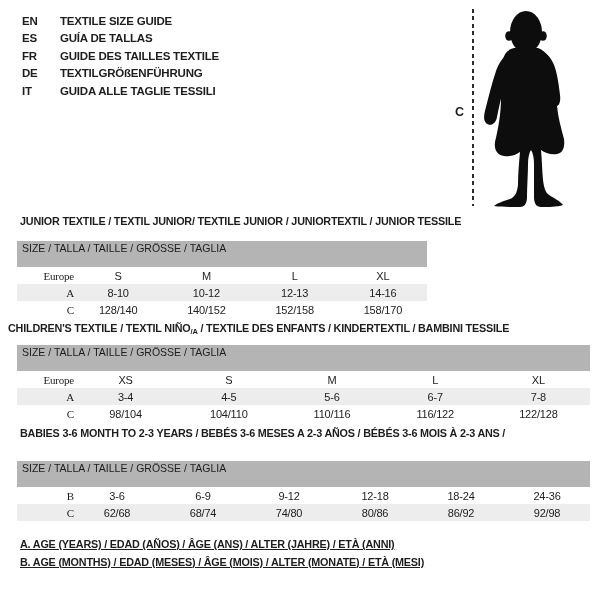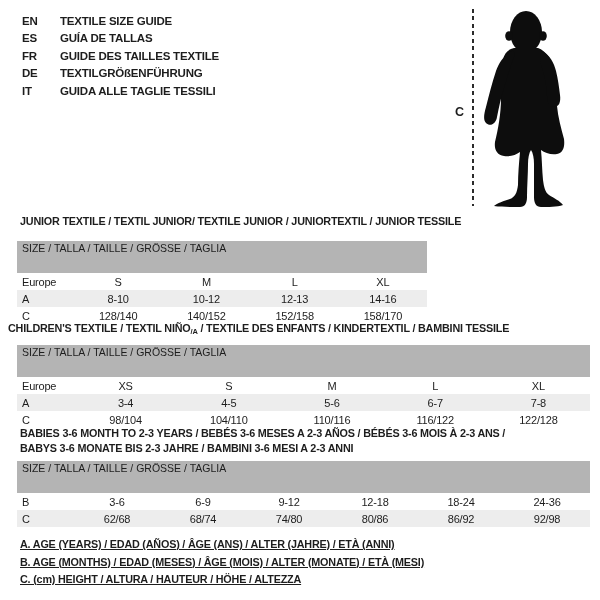--- a/index.html
+++ b/index.html
@@ -24,28 +24,28 @@
   #junior-title{left:20px;top:215px;}
   #children-title{left:8px;top:322px;}
   #babies-title{left:20px;top:426px;line-height:15px;white-space:normal;width:560px;}
   .sub{font-size:7.5px;vertical-align:-2px;}
   
   .size-table{position:absolute;}
   #junior-table{left:17px;top:241px;width:410px;}
   #children-table{left:17px;top:345px;width:573px;}
   #babies-table{left:17px;top:461px;width:573px;}
   .bar{
-    background:#b4b4b4;height:32px;line-height:14.5px;
+    background:#b4b4b4;height:26px;line-height:14.5px;
     font-size:10.5px;padding-left:5px;color:#1d1d1d;box-sizing:border-box;
   }
   .grid{display:table;width:100%;table-layout:fixed;}
   .trow{display:table-row;}
   .trow.shaded{background:#ededed;}
   .tcell{display:table-cell;height:17px;vertical-align:middle;text-align:center;font-size:11px;letter-spacing:-0.2px;}
-  .tcell.label{width:52px;text-align:left;padding-left:5px;}
+  .tcell.label{width:52px;text-align:right;padding-left:5px;font-family:Liberation Serif, serif;}
   
   .footnotes{position:absolute;left:20px;top:536px;}
   .footnote{height:17.5px;line-height:17.5px;font-size:10.8px;font-weight:700;letter-spacing:-0.2px;white-space:nowrap;text-decoration:underline;}
 </style>
 </head>
 <body>
 
 <div class="lang-block">
   <div class="lang-row">
     <span class="lang-code">EN</span><span>TEXTILE SIZE GUIDE</span>
@@ -148,21 +148,20 @@
         <div class="tcell">104/110</div>
         <div class="tcell">110/116</div>
         <div class="tcell">116/122</div>
         <div class="tcell">122/128</div>
       </div>
     </div>
 </div>
 
 <div class="sec-title" id="babies-title">
   <div>BABIES 3-6 MONTH TO 2-3 YEARS / BEBÉS 3-6 MESES A 2-3 AÑOS / BÉBÉS 3-6 MOIS À 2-3 ANS /</div>
-  <div>BABYS 3-6 MONATE BIS 2-3 JAHRE / BAMBINI 3-6 MESI A 2-3 ANNI</div>
 </div>
 <div class="size-table" id="babies-table">
   <div class="bar">SIZE / TALLA / TAILLE / GRÖSSE / TAGLIA</div>
   <div class="grid">
       <div class="trow">
         <div class="tcell label">B</div>
         <div class="tcell">3-6</div>
         <div class="tcell">6-9</div>
         <div class="tcell">9-12</div>
         <div class="tcell">12-18</div>
@@ -177,14 +176,13 @@
         <div class="tcell">80/86</div>
         <div class="tcell">86/92</div>
         <div class="tcell">92/98</div>
       </div>
     </div>
 </div>
 
 <div class="footnotes">
   <div class="footnote">A. AGE (YEARS) / EDAD (AÑOS) / ÂGE (ANS) / ALTER (JAHRE) / ETÀ (ANNI)</div>
   <div class="footnote">B. AGE (MONTHS) / EDAD (MESES) / ÂGE (MOIS) / ALTER (MONATE) / ETÀ (MESI)</div>
-  <div class="footnote">C. (cm) HEIGHT / ALTURA / HAUTEUR / HÖHE / ALTEZZA</div>
 </div>
 
 </body></html>

